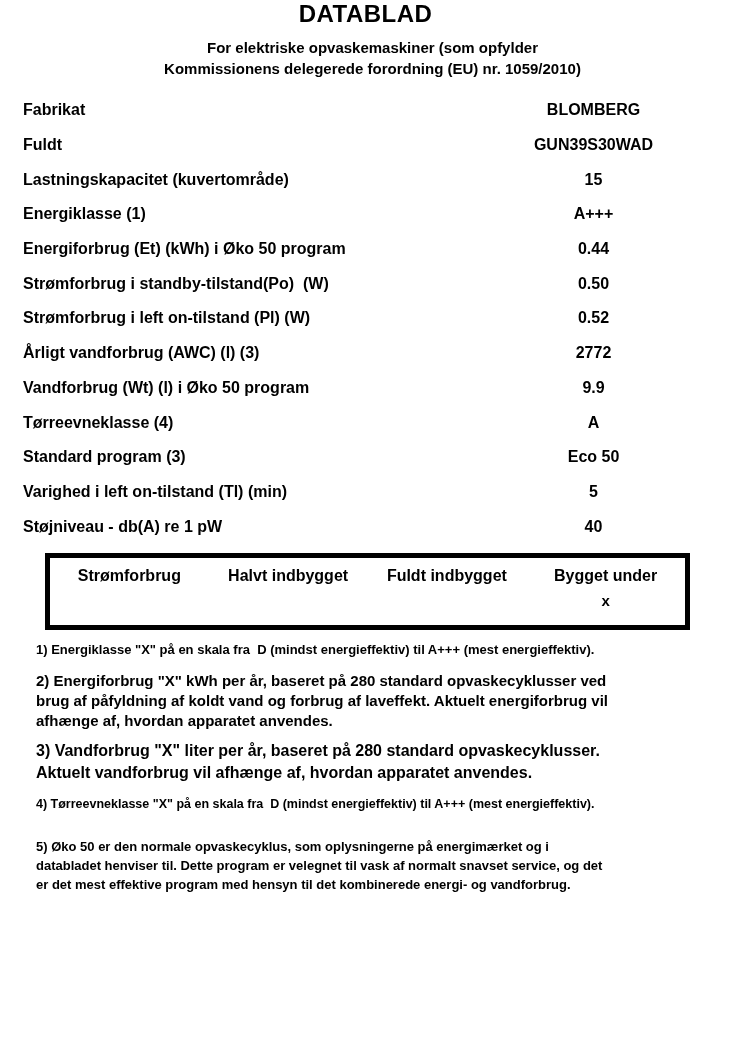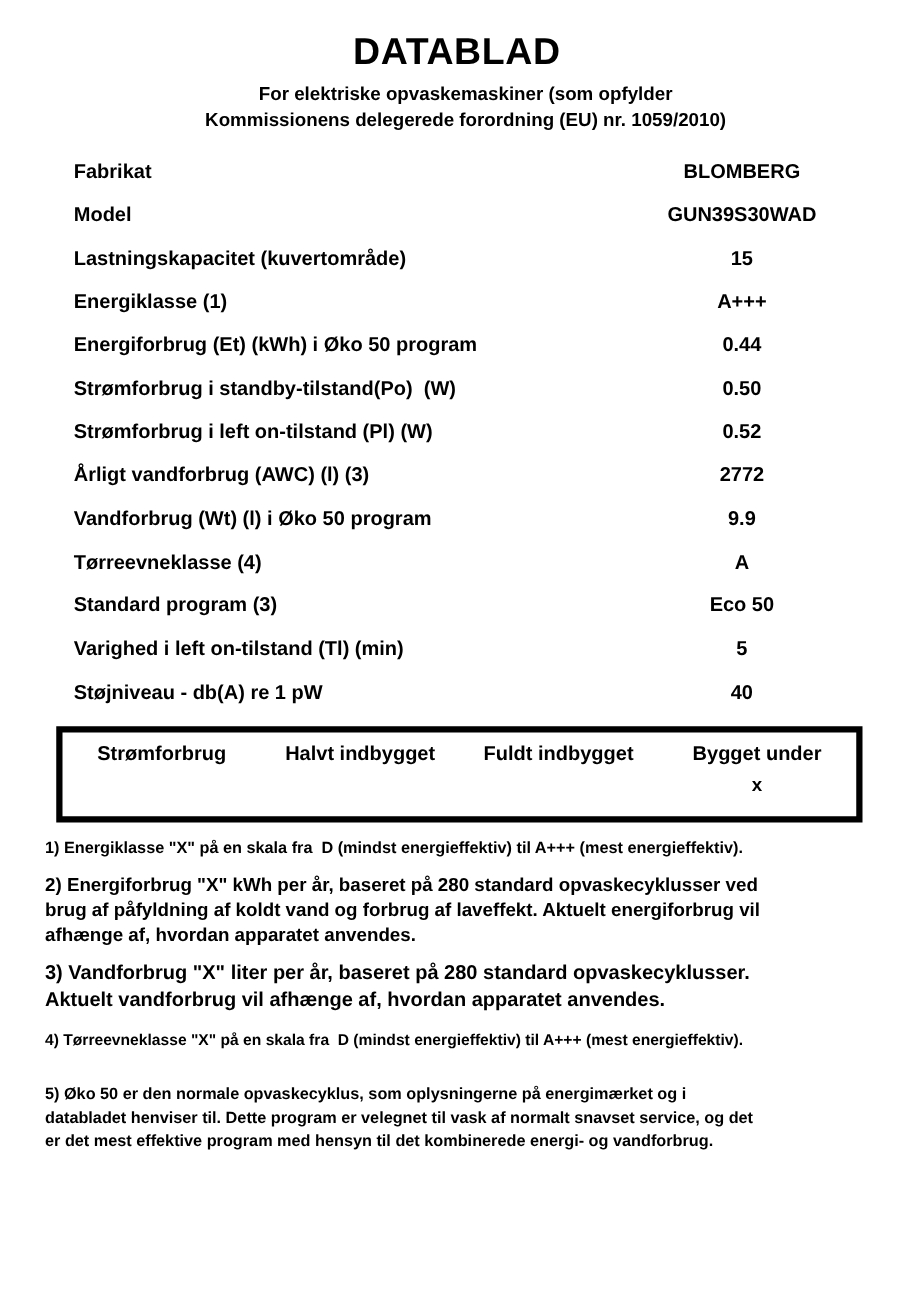--- a/index.html
+++ b/index.html
@@ -12,23 +12,22 @@
     width: 731px;
     height: 1039px;
     background: #ffffff;
     color: #000000;
     font-family: "Liberation Sans", "DejaVu Sans", sans-serif;
     font-weight: bold;
     overflow: hidden;
   }
   .title {
     margin: 0;
-    padding-top: 28px;
     text-align: center;
-    font-size: 30px;
+    font-size: 24px;
     line-height: 28px;
     letter-spacing: 0.5px;
   }
   .subtitle {
     margin-top: 9px;
     text-align: center;
     font-size: 15px;
     line-height: 21px;
     white-space: pre-wrap;
     margin-left: 14px;
@@ -36,21 +35,21 @@
   .spec-table {
     margin-top: 14px;
   }
   .spec-row {
     display: flex;
     align-items: center;
     height: 34.7px;
   }
   .spec-label {
     flex: 1;
-    padding-left: 59px;
+    padding-left: 23px;
     font-size: 16px;
     white-space: pre;
   }
   .spec-value {
     width: 245px;
     margin-right: 15px;
     text-align: center;
     font-size: 16px;
   }
   .install-box {
@@ -91,21 +90,21 @@
   <h1 class="title">DATABLAD</h1>
   <div class="subtitle">For elektriske opvaskemaskiner (som opfylder
 Kommissionens delegerede forordning (EU) nr. 1059/2010)</div>
 
   <div class="spec-table">
       <div class="spec-row">
         <span class="spec-label">Fabrikat</span>
         <span class="spec-value">BLOMBERG</span>
       </div>
       <div class="spec-row">
-        <span class="spec-label">Model</span>
+        <span class="spec-label">Fuldt</span>
         <span class="spec-value">GUN39S30WAD</span>
       </div>
       <div class="spec-row">
         <span class="spec-label">Lastningskapacitet (kuvertområde)</span>
         <span class="spec-value">15</span>
       </div>
       <div class="spec-row">
         <span class="spec-label">Energiklasse (1)</span>
         <span class="spec-value">A+++</span>
       </div>

